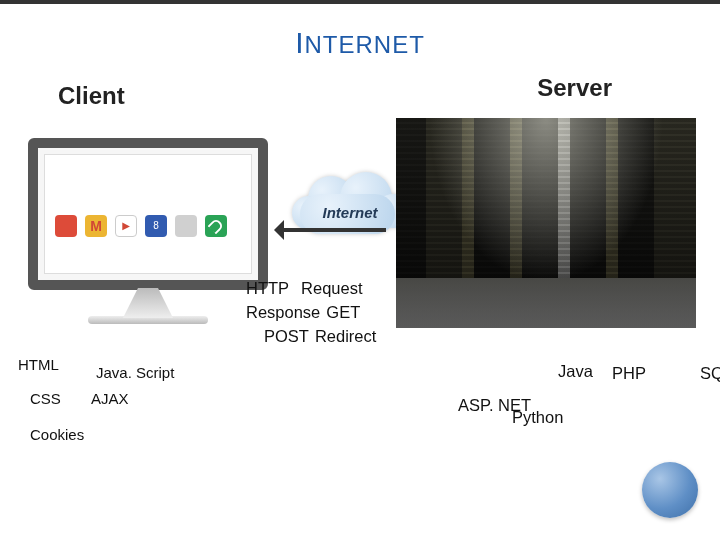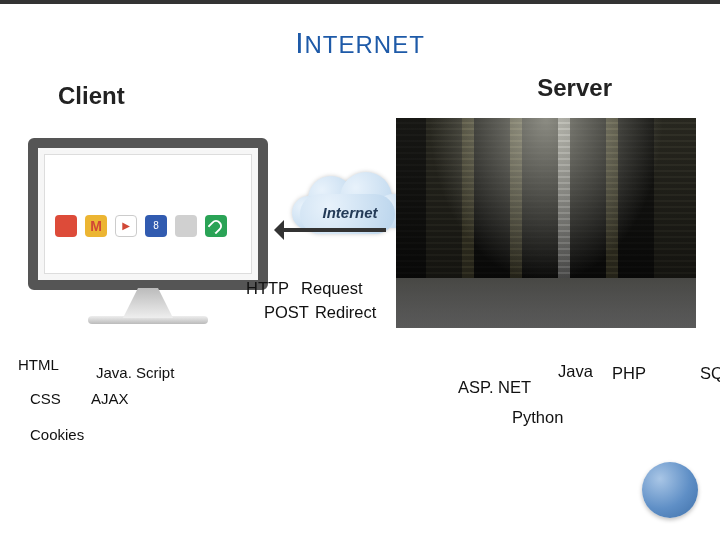--- a/index.html
+++ b/index.html
@@ -170,21 +170,21 @@
   
   .client-tech { position:absolute; left:18px; font-size:15px; color:#111; }
   .ct-html  { top:356px; left:18px; }
   .ct-js    { top:364px; left:96px; }
   .ct-css   { top:390px; left:30px; }
   .ct-ajax  { top:390px; left:91px; }
   .ct-cookies{ top:426px; left:30px; }
 
   
   .server-tech { position:absolute; font-size:16.5px; color:#111; }
-  .st-asp   { top:378px; left:458px; }
+  .st-asp   { top:396px; left:458px; }
   .st-java  { top:362px; left:558px; }
   .st-php   { top:364px; left:612px; }
   .st-sql   { top:364px; left:668px;margin-left:32px; }
   .st-python{ top:408px; left:512px; }
 
   
   .sphere{
     position:absolute; right:22px; bottom:22px;
     width:56px; height:56px; border-radius:50%;
     background: radial-gradient(circle at 32% 30%, #a9c6e6, #5f8fc6 55%, #3e6fa8);
@@ -234,20 +234,24 @@
 
 <div class="server-img">
   <div class="floor"></div>
 </div>
 
 <div class="http-block">
   <div class="row">
     <span>HTTP</span>
     <span style="margin-left:6px;">Request</span>
   </div>
+  <div class="row">
+    <span>Response</span>
+    <span>GET</span>
+  </div>
   <div class="row" style="padding-left:18px;">
     <span>POST</span>
     <span>Redirect</span>
   </div>
 </div>
 
 <div class="client-tech ct-html">HTML</div>
 <div class="client-tech ct-js">Java. Script</div>
 <div class="client-tech ct-css">CSS</div>
 <div class="client-tech ct-ajax">AJAX</div>

